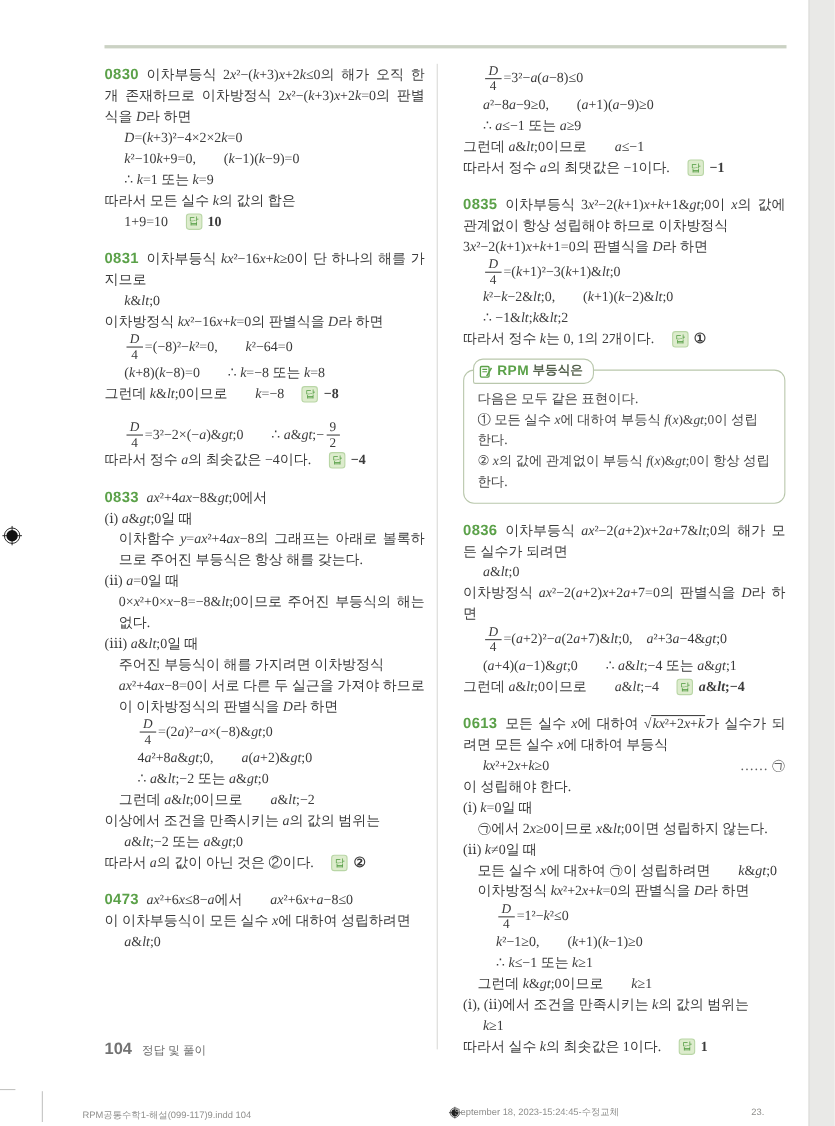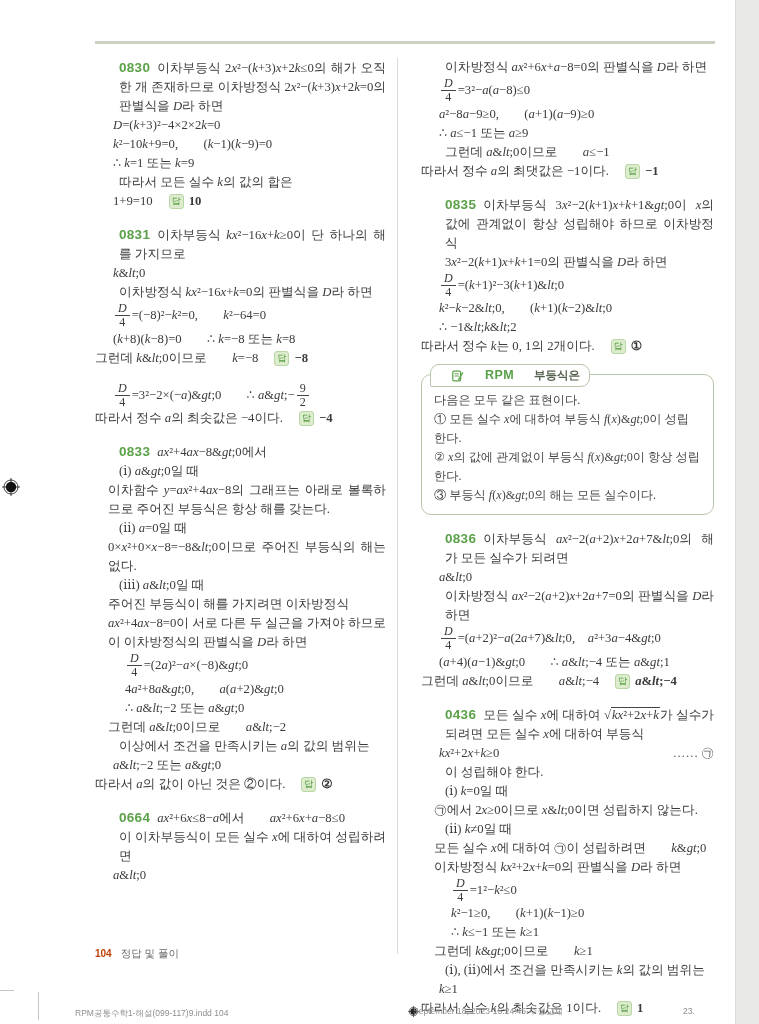--- a/index.html
+++ b/index.html
@@ -13,21 +13,21 @@
         font-size:12.7px;line-height:19px;}
   .edge-strip{position:absolute;right:0;top:0;width:23px;height:100%;background:var(--edge);
         border-left:1px solid #dcdcda;}
   .top-rule{position:absolute;left:95px;top:41px;width:620px;height:3px;background:var(--rule);}
   .col-divider{position:absolute;left:397px;top:58px;width:1px;height:896px;background:var(--divider);}
   .col{position:absolute;top:58px;}
   #col-left{left:95px;width:291px;}
   #col-right{left:421px;width:293px;}
   .block{margin-bottom:14px;}
   .ln{min-height:19px;}
-  .pn,.p{text-align:justify;margin-left:24px;}
+  .pn,.p{text-align:justify;}
   .pi{padding-left:13px;text-align:justify;}
   .eq{padding-left:18px;}
   .eqi{padding-left:30px;}
   .eqr{display:flex;justify-content:space-between;}
   .eqr>span:first-child{padding-left:18px;}
   .eqr .ref{color:#5f5f5f;}
   .ans,.anseq{display:flex;justify-content:flex-start;align-items:flex-end;}
   .anseq .al{padding-left:18px;}
   .ar{white-space:nowrap;margin-left:16px;}
   .aval{font-weight:bold;}
@@ -42,28 +42,28 @@
         margin:0 2px;line-height:1.1;font-size:.95em;}
   .fnum{display:block;padding:0 3px;border-bottom:1px solid #444;}
   .fden{display:block;}
   .sqrt{white-space:nowrap;}
   .rsign{font-style:normal;}
   .rbody{border-top:1px solid #444;padding:0 1px;}
   
   .notebox{position:relative;border:1px solid var(--notebd);border-radius:10px;
            padding:16px 12px 9px 12px;margin:18px 0 14px 0;font-size:12.2px;line-height:19px;color:#474747;}
   .note-tab{position:absolute;top:-11px;left:8px;background:#fff;border:1px solid var(--notebd);
-            border-radius:9px 9px 9px 2px;padding:1px 9px 1px 20px;display:flex;align-items:center;gap:20px;}
+            border-radius:9px 9px 9px 2px;padding:1px 9px 1px 4px;display:flex;align-items:center;gap:3px;}
   .note-brand{color:var(--green);font-weight:bold;font-family:"Liberation Sans","DejaVu Sans",sans-serif;
               font-size:12.5px;letter-spacing:.4px;}
   .note-title{color:#55614d;font-weight:bold;font-size:11.5px;}
   
   .page-footer{position:absolute;left:95px;top:944px;display:flex;align-items:baseline;gap:9px;
                font-family:"Liberation Sans","DejaVu Sans",sans-serif;}
-  .pgnum{font-size:10px;font-weight:bold;color:#c2410c;}
+  .pgnum{font-size:15px;font-weight:bold;color:#737373;}
   .pglabel{font-size:10.5px;color:#6b6b6b;}
   .print-bar{position:absolute;left:0;top:998px;width:603px;height:26px;
              font-family:"Liberation Sans","DejaVu Sans",sans-serif;font-size:8.5px;color:var(--grey);}
   .print-left{position:absolute;left:75px;top:6px;}
   .print-center{position:absolute;left:408px;top:4px;display:flex;align-items:center;}
   .print-right{position:absolute;left:683px;top:4px;}
   .crop-v{position:absolute;left:38px;top:992px;width:1px;height:28px;background:#c4c4c2;}
   .crop-h{position:absolute;left:0;top:990px;width:14px;height:1px;background:#c4c4c2;}
   .regmark-left{position:absolute;left:2px;top:478px;}
 </style>
@@ -138,28 +138,27 @@
         <div class="ln eqi">∴ <i>a</i>&amp;<i>lt</i>;−2 또는 <i>a</i>&amp;<i>gt</i>;0</div>
         <div class="ln pi">그런데 <i>a</i>&amp;<i>lt</i>;0이므로  <i>a</i>&amp;<i>lt</i>;−2</div>
         <div class="ln p">이상에서 조건을 만족시키는 <i>a</i>의 값의 범위는</div>
         <div class="ln eq"><i>a</i>&amp;<i>lt</i>;−2 또는 <i>a</i>&amp;<i>gt</i>;0</div>
         <div class="ln ans">
           <span class="al">따라서 <i>a</i>의 값이 아닌 것은 ②이다.</span>
           <span class="ar"><span class="badge">답</span><b class="aval">②</b></span>
         </div>
       </div>
       <div class="block">
-        <div class="ln pn"><span class="pnum">0664</span><i>ax</i>²+6<i>x</i>≤8−<i>a</i>에서  <i>ax</i>²+6<i>x</i>+<i>a</i>−8≤0</div>
+        <div class="ln pn"><span class="pnum">0473</span><i>ax</i>²+6<i>x</i>≤8−<i>a</i>에서  <i>ax</i>²+6<i>x</i>+<i>a</i>−8≤0</div>
         <div class="ln p">이 이차부등식이 모든 실수 <i>x</i>에 대하여 성립하려면</div>
         <div class="ln eq"><i>a</i>&amp;<i>lt</i>;0</div>
       </div>
     </div>
   <div class="col" id="col-right">
       <div class="block">
-        <div class="ln p">이차방정식 <i>ax</i>²+6<i>x</i>+<i>a</i>−8=0의 판별식을 <i>D</i>라 하면</div>
         <div class="ln eq"><span class="frac">
             <span class="fnum"><i>D</i></span>
             <span class="fden">4</span>
           </span>=3²−<i>a</i>(<i>a</i>−8)≤0</div>
         <div class="ln eq"><i>a</i>²−8<i>a</i>−9≥0,  (<i>a</i>+1)(<i>a</i>−9)≥0</div>
         <div class="ln eq">∴ <i>a</i>≤−1 또는 <i>a</i>≥9</div>
         <div class="ln p">그런데 <i>a</i>&amp;<i>lt</i>;0이므로  <i>a</i>≤−1</div>
         <div class="ln ans">
           <span class="al">따라서 정수 <i>a</i>의 최댓값은 −1이다.</span>
           <span class="ar"><span class="badge">답</span><b class="aval">−1</b></span>
@@ -186,38 +185,37 @@
             <line x1="4" y1="5.5" x2="9" y2="5.5" stroke="#5ba149" stroke-width="1.1"></line>
             <line x1="4" y1="8" x2="9" y2="8" stroke="#5ba149" stroke-width="1.1"></line>
             <line x1="13.5" y1="4" x2="8.5" y2="12.5" stroke="#5ba149" stroke-width="1.6"></line>
           </svg>
           <span class="note-brand">RPM</span>
           <span class="note-title">부등식은</span>
         </div>
         <div class="ln">다음은 모두 같은 표현이다.</div>
         <div class="ln">① 모든 실수 <i>x</i>에 대하여 부등식 <i>f</i>(<i>x</i>)&amp;<i>gt</i>;0이 성립한다.</div>
         <div class="ln">② <i>x</i>의 값에 관계없이 부등식 <i>f</i>(<i>x</i>)&amp;<i>gt</i>;0이 항상 성립한다.</div>
-        <div class="ln">③ 부등식 <i>f</i>(<i>x</i>)&amp;<i>gt</i>;0의 해는 모든 실수이다.</div>
       </div>
       <div class="block">
         <div class="ln pn"><span class="pnum">0836</span>이차부등식 <i>ax</i>²−2(<i>a</i>+2)<i>x</i>+2<i>a</i>+7&amp;<i>lt</i>;0의 해가 모든 실수가 되려면</div>
         <div class="ln eq"><i>a</i>&amp;<i>lt</i>;0</div>
         <div class="ln p">이차방정식 <i>ax</i>²−2(<i>a</i>+2)<i>x</i>+2<i>a</i>+7=0의 판별식을 <i>D</i>라 하면</div>
         <div class="ln eq"><span class="frac">
             <span class="fnum"><i>D</i></span>
             <span class="fden">4</span>
           </span>=(<i>a</i>+2)²−<i>a</i>(2<i>a</i>+7)&amp;<i>lt</i>;0, <i>a</i>²+3<i>a</i>−4&amp;<i>gt</i>;0</div>
         <div class="ln eq">(<i>a</i>+4)(<i>a</i>−1)&amp;<i>gt</i>;0  ∴ <i>a</i>&amp;<i>lt</i>;−4 또는 <i>a</i>&amp;<i>gt</i>;1</div>
         <div class="ln ans">
           <span class="al">그런데 <i>a</i>&amp;<i>lt</i>;0이므로  <i>a</i>&amp;<i>lt</i>;−4</span>
           <span class="ar"><span class="badge">답</span><b class="aval"><i>a</i>&amp;<i>lt</i>;−4</b></span>
         </div>
       </div>
       <div class="block">
-        <div class="ln pn"><span class="pnum">0436</span>모든 실수 <i>x</i>에 대하여 <span class="sqrt"><span class="rsign">√</span><span class="rbody"><i>kx</i>²+2<i>x</i>+<i>k</i></span></span>가 실수가 되려면 모든 실수 <i>x</i>에 대하여 부등식</div>
+        <div class="ln pn"><span class="pnum">0613</span>모든 실수 <i>x</i>에 대하여 <span class="sqrt"><span class="rsign">√</span><span class="rbody"><i>kx</i>²+2<i>x</i>+<i>k</i></span></span>가 실수가 되려면 모든 실수 <i>x</i>에 대하여 부등식</div>
         <div class="ln eqr">
           <span><i>kx</i>²+2<i>x</i>+<i>k</i>≥0</span>
           <span class="ref">…… ㉠</span>
         </div>
         <div class="ln p">이 성립해야 한다.</div>
         <div class="ln p">(ⅰ) <i>k</i>=0일 때</div>
         <div class="ln pi">㉠에서 2<i>x</i>≥0이므로 <i>x</i>&amp;<i>lt</i>;0이면 성립하지 않는다.</div>
         <div class="ln p">(ⅱ) <i>k</i>≠0일 때</div>
         <div class="ln pi">모든 실수 <i>x</i>에 대하여 ㉠이 성립하려면  <i>k</i>&amp;<i>gt</i>;0</div>
         <div class="ln pi">이차방정식 <i>kx</i>²+2<i>x</i>+<i>k</i>=0의 판별식을 <i>D</i>라 하면</div>

